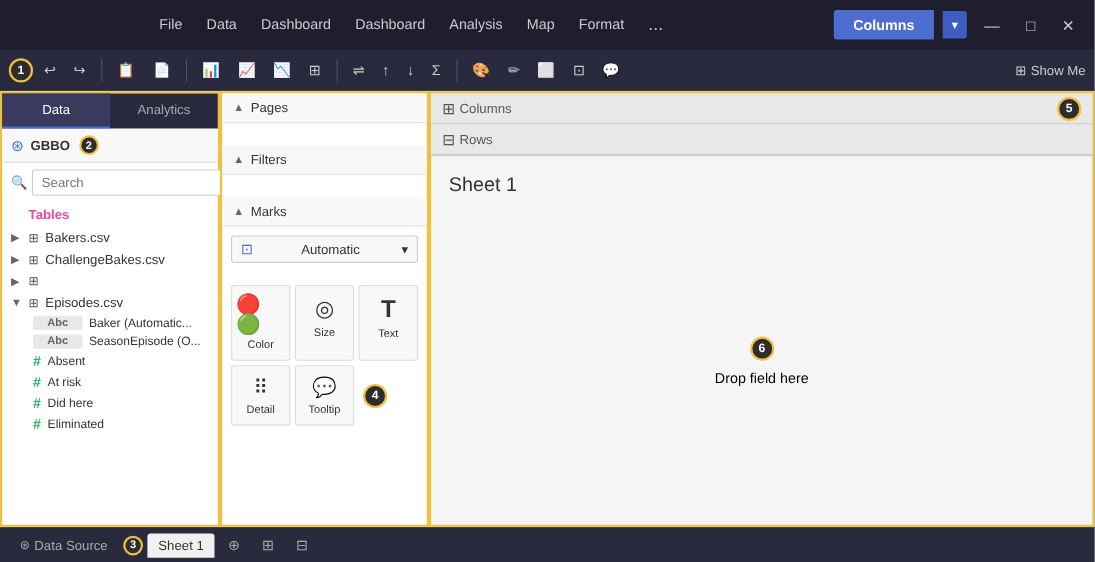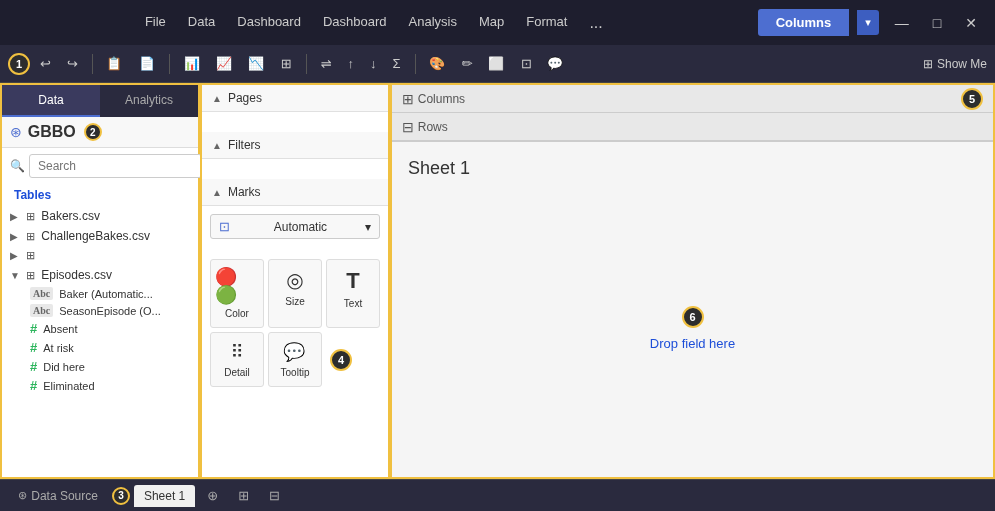--- a/index.html
+++ b/index.html
@@ -60,50 +60,50 @@
       flex: 1; text-align: center; padding: 8px 4px; color: #aaa;
       font-size: 12px; cursor: pointer; border-bottom: 2px solid transparent;
     }
     .panel-tab.active { color: #fff; border-bottom: 2px solid #4d6ed0; background: #3a3a5e; }
 
     .data-source-row {
       display: flex; align-items: center; padding: 6px 8px; gap: 6px;
       background: #f8f8f8; border-bottom: 1px solid #ddd;
     }
     .data-source-icon { color: #4d6ed0; font-size: 14px; }
-    .data-source-name { font-weight: bold; font-size: 16px; color: #333; }
+    .data-source-name { font-weight: bold; font-size: 12px; color: #333; }
     .badge-2 {
       background: #2d2d2d; color: #fff; border: 2px solid #f0c040;
       border-radius: 50%; width: 18px; height: 18px; display: flex; align-items: center;
       justify-content: center; font-size: 10px; font-weight: bold; margin-left: 2px;
     }
 
     .search-row { padding: 6px 8px; display: flex; align-items: center; gap: 4px; }
     .search-input {
       flex: 1; border: 1px solid #ccc; border-radius: 3px; padding: 4px 8px;
       font-size: 12px; outline: none;
     }
     .filter-icon { color: #666; font-size: 13px; cursor: pointer; }
     .chevron-icon { color: #666; font-size: 13px; cursor: pointer; }
 
-    .tables-label { padding: 4px 12px; font-weight: bold; font-size: 12px; color: #1d4ed8; }
+    .tables-label { padding: 4px 24px; font-weight: bold; font-size: 12px; color: #ec4899; }
     .table-list { flex: 1; overflow-y: auto; }
     .table-item {
       display: flex; align-items: center; padding: 3px 8px; gap: 6px;
       cursor: pointer; font-size: 12px; color: #333;
     }
     .table-item .expand-icon { color: #666; font-size: 10px; width: 10px; }
     .table-item .table-icon { color: #555; font-size: 11px; }
     .table-item .table-name { flex: 1; }
 
     .field-item {
       display: flex; align-items: center; padding: 2px 8px 2px 28px; gap: 6px;
       cursor: pointer; font-size: 11px; color: #333;
     }
-    .field-type-abc { color: #666; font-size: 10px; font-weight: bold; background: #e8e8e8; padding: 1px 3px; border-radius: 2px; font-family: Liberation Serif, serif; }
+    .field-type-abc { color: #666; font-size: 10px; font-weight: bold; background: #e8e8e8; padding: 1px 13px; border-radius: 2px; }
     .field-type-hash { color: #2db55d; font-size: 13px; font-weight: bold; }
 
     
     .middle-panel {
       width: 190px; background: #fff; border-left: 1px solid #ccc;
       border-right: 1px solid #ccc; display: flex; flex-direction: column;
       border: 2px solid #f0c040; flex-shrink: 0;
     }
     .section-header {
       display: flex; align-items: center; padding: 6px 10px; gap: 6px;
@@ -162,21 +162,21 @@
     .sheet-title { font-size: 18px; color: #333; margin-bottom: 16px; }
     .drop-zone {
       flex: 1; display: flex; align-items: center; justify-content: center;
       flex-direction: column; gap: 4px;
     }
     .badge-6 {
       background: #2d2d2d; color: #fff; border: 2px solid #f0c040;
       border-radius: 50%; width: 22px; height: 22px; display: flex; align-items: center;
       justify-content: center; font-size: 11px; font-weight: bold; margin-bottom: 4px;
     }
-    .drop-text { color: #1d4ed8; font-size: 13px; }
+    .drop-text { color: #000000; font-size: 13px; }
 
     
     .bottom-bar {
       height: 32px; background: #2a2a3e; display: flex; align-items: center;
       padding: 0 8px; gap: 4px; border-top: 1px solid #444;
     }
     .bottom-tab {
       display: flex; align-items: center; gap: 4px; padding: 4px 10px;
       color: #aaa; font-size: 12px; cursor: pointer; border-radius: 3px;
     }

